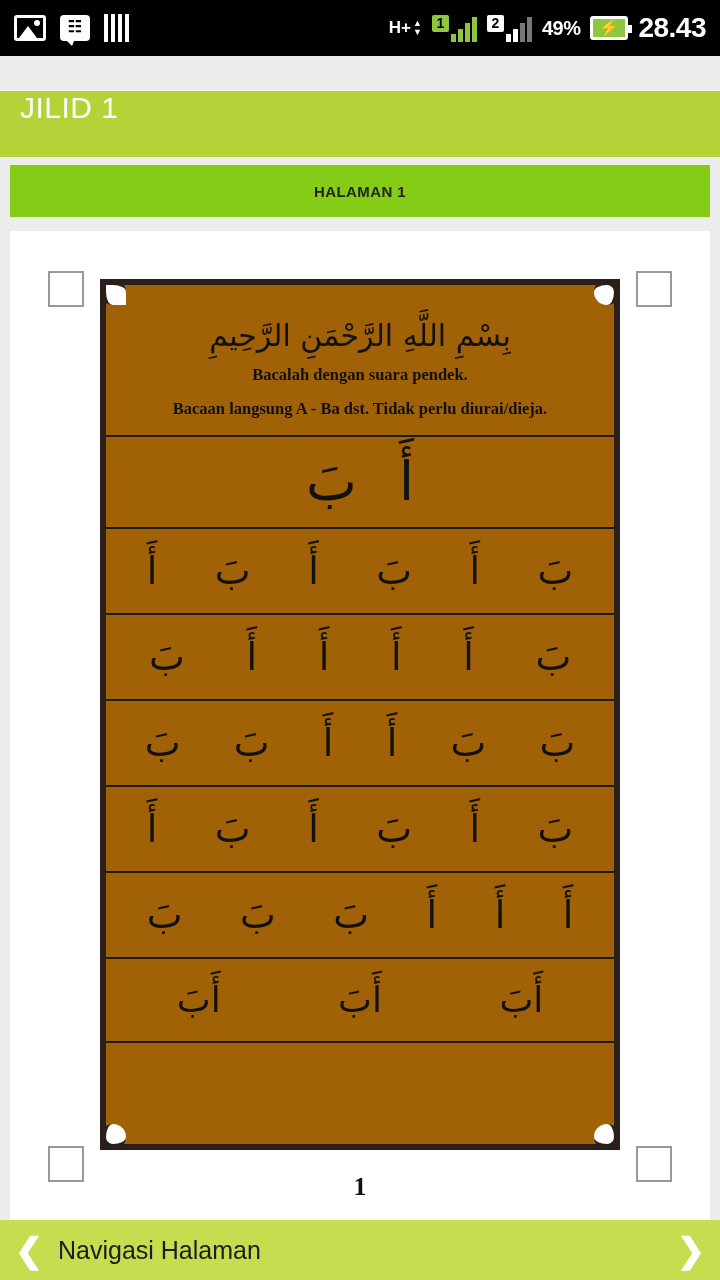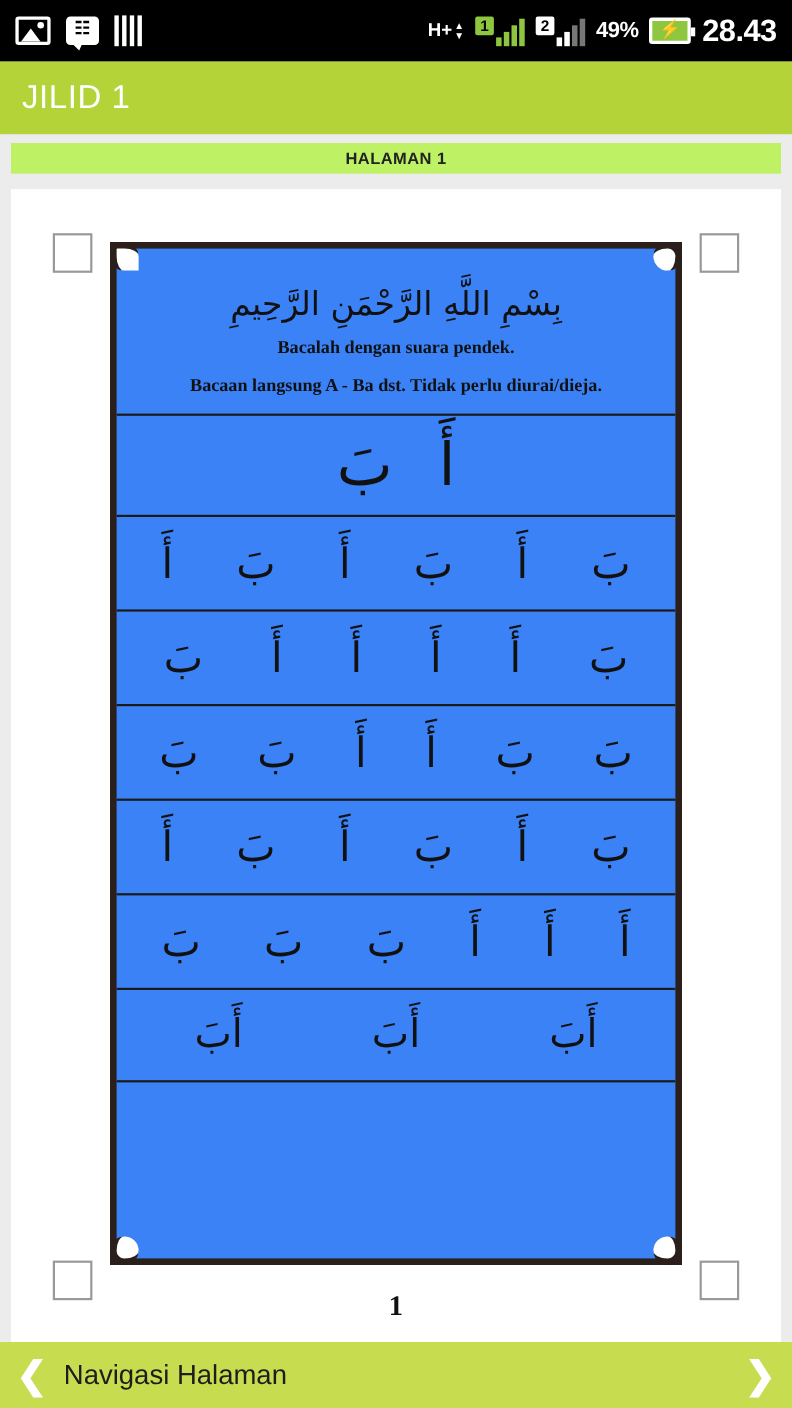--- a/index.html
+++ b/index.html
@@ -97,32 +97,33 @@
     width: 4px; height: 8px; background: #fff;
   }
   .battery .bolt { color: #000; font-size: 16px; line-height: 1; font-weight: bold; }
   .clock { font-size: 28px; font-weight: bold; letter-spacing: -0.5px; }
 
   
   .appbar {
     height: 66px; flex: none;
     background: #b4d338;
     display: flex; align-items: flex-start;
-    padding: 16px 20px;
+    padding: 0 20px;
+    margin-top: 35px;
   }
   .appbar .title {
     color: #ffffff; font-size: 30px; font-weight: 400; letter-spacing: 0.5px;
   }
 
   
   .page-banner {
     flex: none;
-    height: 28px;
+    height: 52px;
     margin: 8px 10px 0 10px;
-    background: #bef264;
+    background: #84cc16;
     display: flex; align-items: center; justify-content: center;
   }
   .page-banner span {
     font-size: 15px; color: #222; font-weight: bold; letter-spacing: 0.4px;
   }
 
   
   .content {
     flex: 1 1 auto;
     background: #ececec;
@@ -143,21 +144,21 @@
   }
   .corner-box.tl { left: 38px; top: 40px; }
   .corner-box.tr { right: 38px; top: 40px; }
   .corner-box.bl { left: 38px; bottom: 38px; }
   .corner-box.br { right: 38px; bottom: 38px; }
 
   .frame {
     position: absolute;
     left: 90px; right: 90px; top: 48px; bottom: 70px;
     border: 6px solid #2b1f1b;
-    background: #3b82f6;
+    background: #a16207;
   }
   
   .frame .notch {
     position: absolute; width: 26px; height: 26px;
     background: #fff;
     border: 6px solid #2b1f1b;
     border-radius: 50%;
   }
   .frame .notch.tl { left: -6px; top: -6px; border-right: none; border-bottom: none;
     border-top-left-radius: 0; border-bottom-right-radius: 0; }

